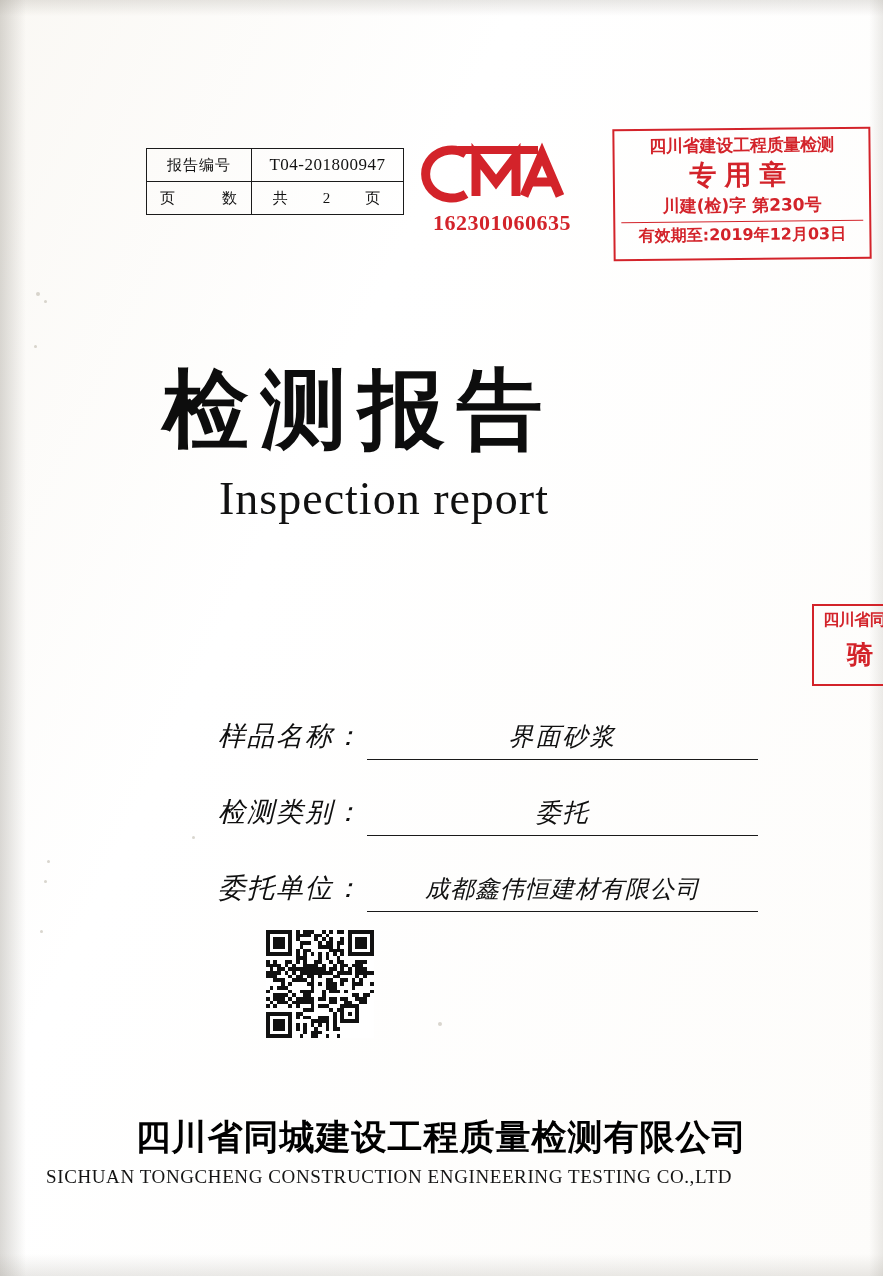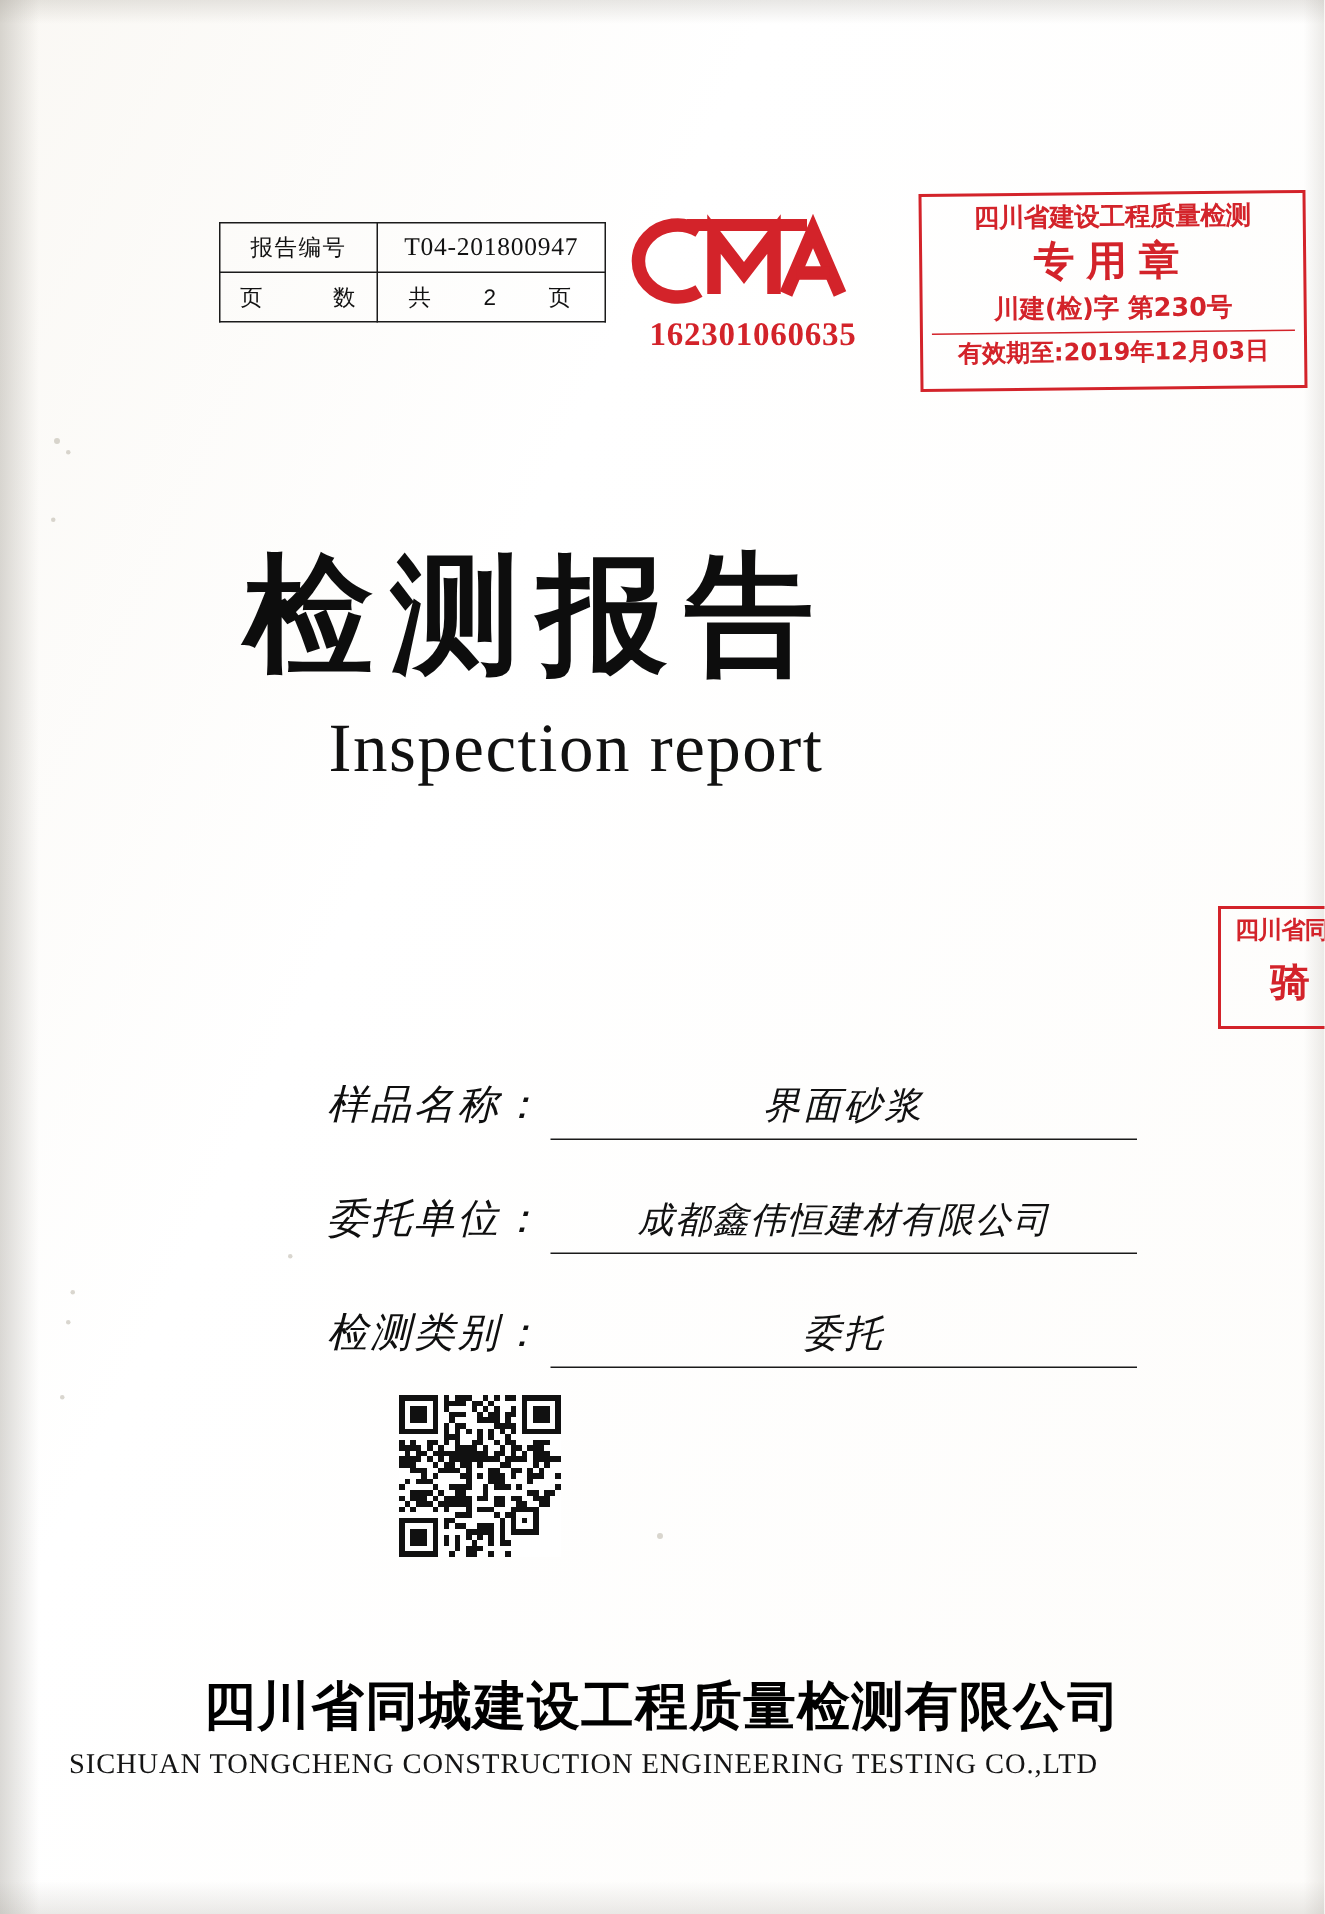--- a/index.html
+++ b/index.html
@@ -85,21 +85,21 @@
     letter-spacing: 0.5px;
   }
   .spread-label {
     display: inline-block;
     width: 78px;
     text-align: justify;
     text-align-last: justify;
     font-family: "DejaVu Sans", sans-serif;
   }
   .pages-value {
-    font-family: Liberation Sans, sans-serif;
+    font-family: Liberation Serif, serif;
     font-size: 15px;
     letter-spacing: 10px;
     padding-left: 8px;
   }
 
   
   .cma-block {
     position: absolute;
     left: 412px;
     top: 142px;
@@ -362,27 +362,27 @@
   <div class="side-stamp">
     <div class="s1">四川省同城</div>
     <div class="s2">骑</div>
   </div>
 
   <div class="fields">
     <div class="field-row">
       <div class="field-label">样品名称：</div>
       <div class="field-value">界面砂浆</div>
     </div>
+    <div class="field-row">
+      <div class="field-label">检测类别：</div>
+      <div class="field-value">委托</div>
+    </div>
     <div class="field-row client">
       <div class="field-label">委托单位：</div>
       <div class="field-value">成都鑫伟恒建材有限公司</div>
-    </div>
-    <div class="field-row">
-      <div class="field-label">检测类别：</div>
-      <div class="field-value">委托</div>
     </div>
   </div>
 
   <div class="qr">
     <svg id="qr-svg" width="108" height="108" viewBox="0 0 29 29" shape-rendering="crispEdges" xmlns="http://www.w3.org/2000/svg">
       <rect width="29" height="29" fill="#ffffff"></rect>
       <g fill="#111111" id="qr-cells">
           <rect x="0" y="0" width="1" height="1"></rect>
           <rect x="1" y="0" width="1" height="1"></rect>
           <rect x="2" y="0" width="1" height="1"></rect>

